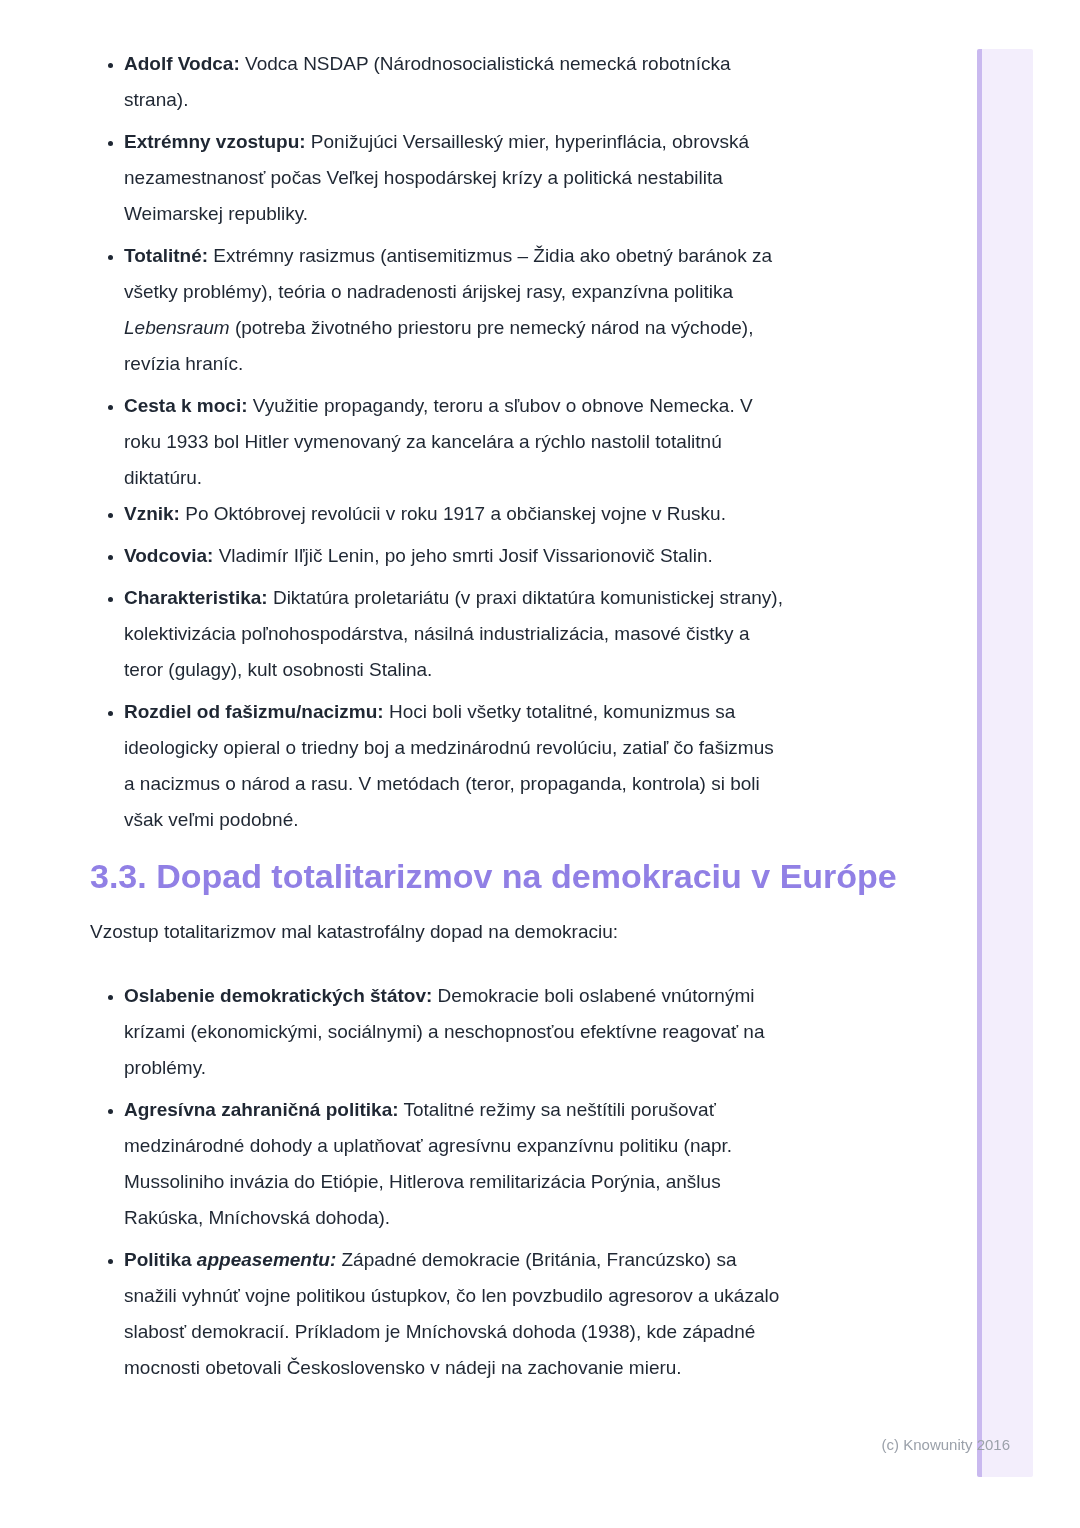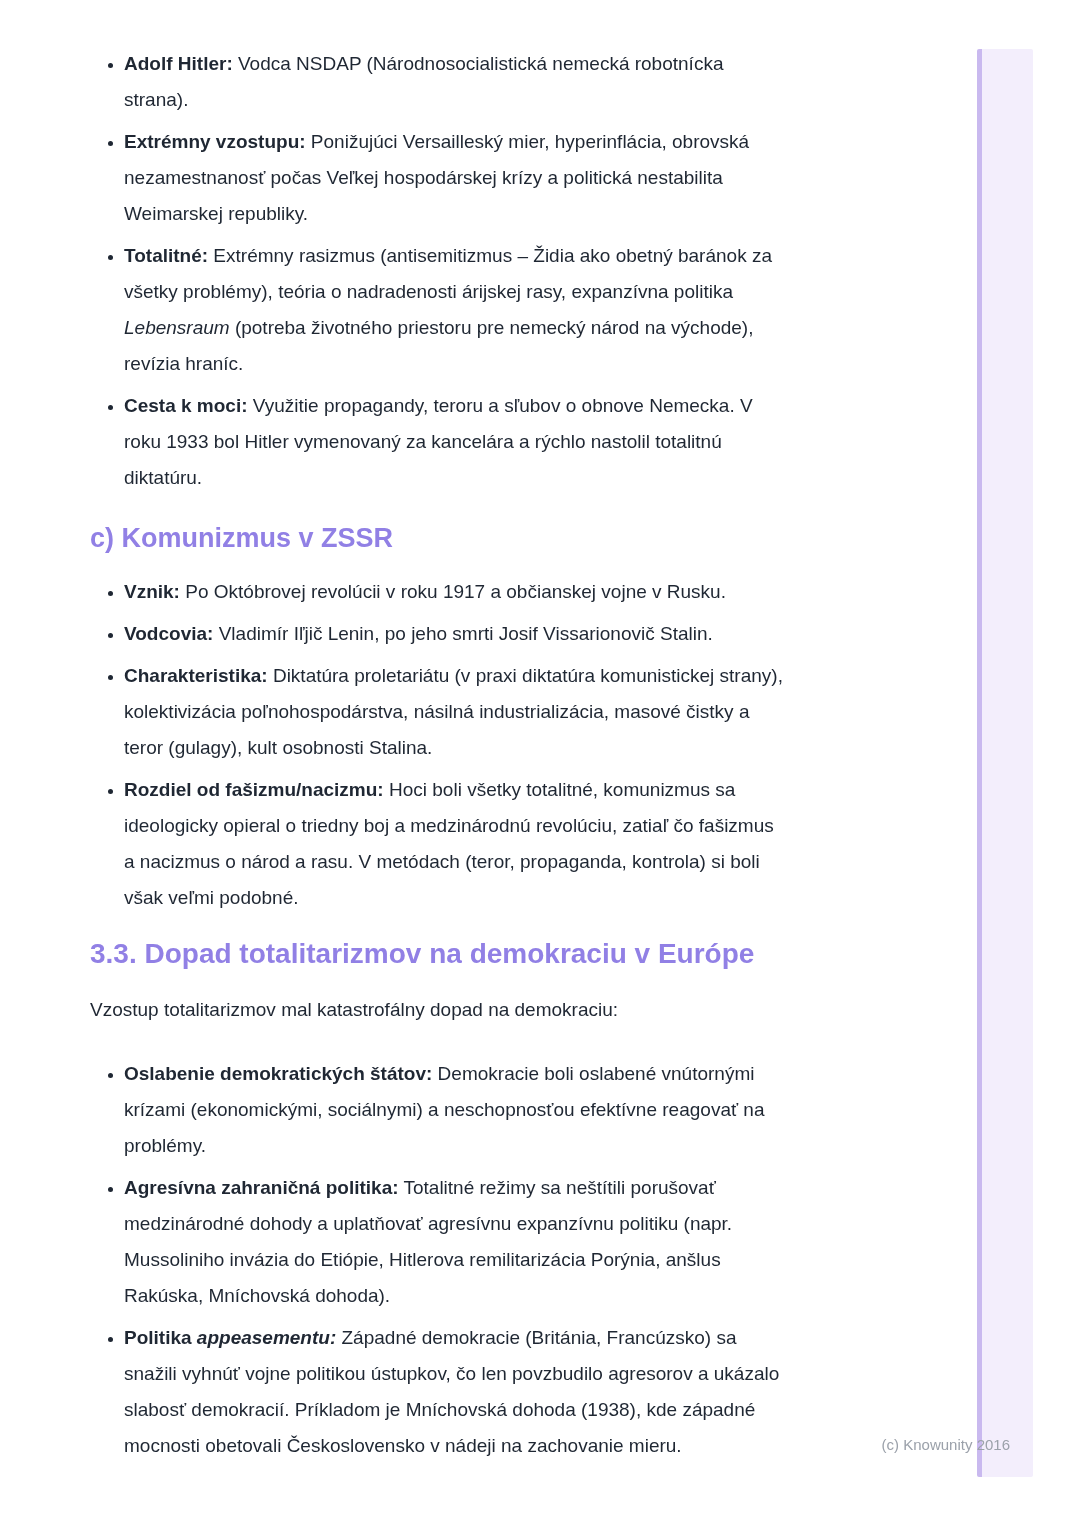--- a/index.html
+++ b/index.html
@@ -41,21 +41,21 @@
   .i { font-style: italic; }
   h2.sub-heading {
     color: var(--heading-purple, #9180e5);
     font-size: 27px;
     line-height: 36px;
     font-weight: 700;
     margin: 24px 0 18px 0;
   }
   h1.section-heading {
     color: var(--heading-purple, #9180e5);
-    font-size: 28px;
+    font-size: 34px;
     line-height: 44px;
     font-weight: 700;
     margin: 16px 0 16px 0;
   }
   p.lead {
     margin: 0 0 28px 0;
   }
   .page-footer {
     position: absolute;
     top: 1435px;
@@ -67,35 +67,34 @@
   }
 </style>
 </head>
 <body>
 
 <div class="margin-strip"></div>
 
 <div class="content">
 
   <ul class="doc-list">
-      <li><span class="b">Adolf Hitler:</span><span> Vodca NSDAP (Národnosocialistická nemecká robotnícka
+      <li><span class="b">Adolf Vodca:</span><span> Vodca NSDAP (Národnosocialistická nemecká robotnícka
 strana).</span></li>
       <li><span class="b">Extrémny vzostupu:</span><span> Ponižujúci Versailleský mier, hyperinflácia, obrovská
 nezamestnanosť počas Veľkej hospodárskej krízy a politická nestabilita
 Weimarskej republiky.</span></li>
       <li><span class="b">Totalitné:</span><span> Extrémny rasizmus (antisemitizmus – Židia ako obetný baránok za
 všetky problémy), teória o nadradenosti árijskej rasy, expanzívna politika
 </span><span class="i">Lebensraum</span><span> (potreba životného priestoru pre nemecký národ na východe),
 revízia hraníc.</span></li>
       <li><span class="b">Cesta k moci:</span><span> Využitie propagandy, teroru a sľubov o obnove Nemecka. V
 roku 1933 bol Hitler vymenovaný za kancelára a rýchlo nastolil totalitnú
 diktatúru.</span></li>
     </ul>
 
-  <h2 class="sub-heading">c) Komunizmus v ZSSR</h2>
 
   <ul class="doc-list">
       <li><span class="b">Vznik:</span><span> Po Októbrovej revolúcii v roku 1917 a občianskej vojne v Rusku.</span></li>
       <li><span class="b">Vodcovia:</span><span> Vladimír Iľjič Lenin, po jeho smrti Josif Vissarionovič Stalin.</span></li>
       <li><span class="b">Charakteristika:</span><span> Diktatúra proletariátu (v praxi diktatúra komunistickej strany),
 kolektivizácia poľnohospodárstva, násilná industrializácia, masové čistky a
 teror (gulagy), kult osobnosti Stalina.</span></li>
       <li><span class="b">Rozdiel od fašizmu/nacizmu:</span><span> Hoci boli všetky totalitné, komunizmus sa
 ideologicky opieral o triedny boj a medzinárodnú revolúciu, zatiaľ čo fašizmus
 a nacizmus o národ a rasu. V metódach (teror, propaganda, kontrola) si boli

